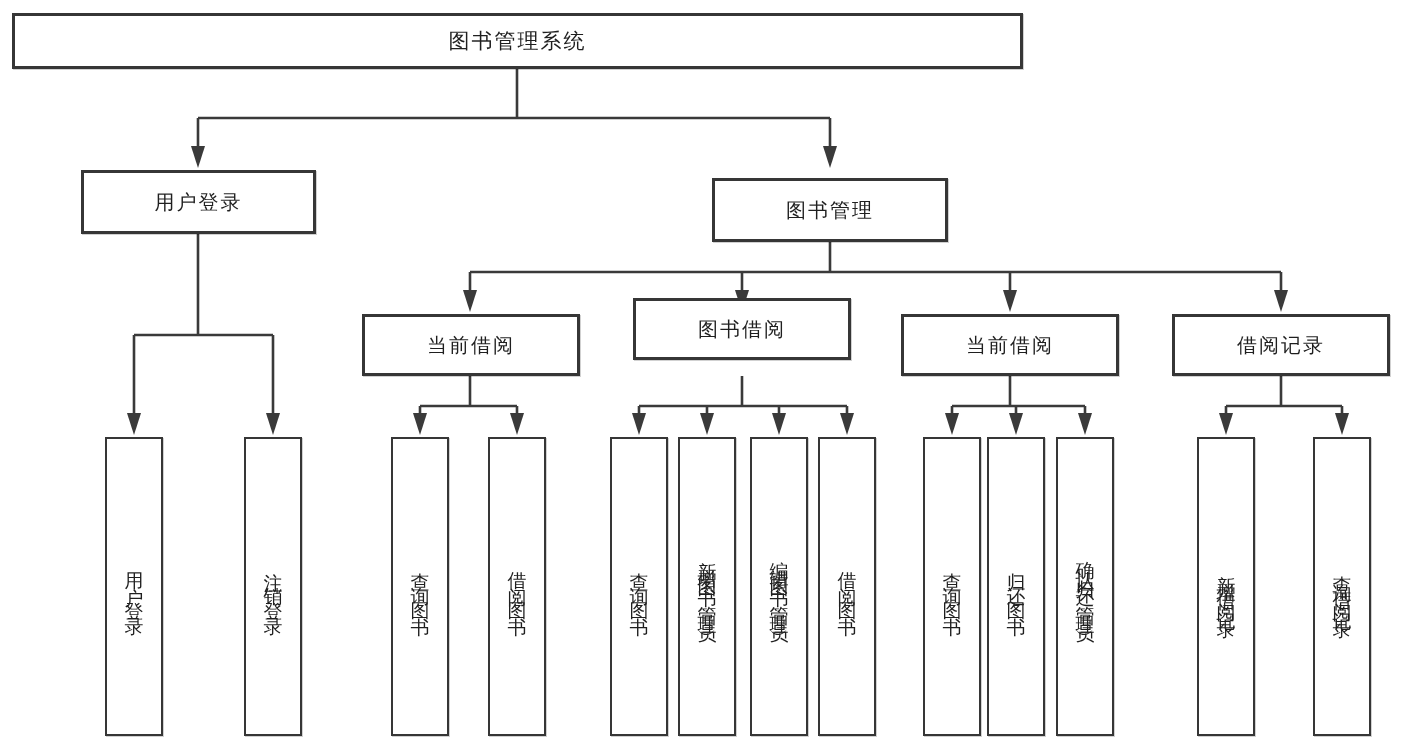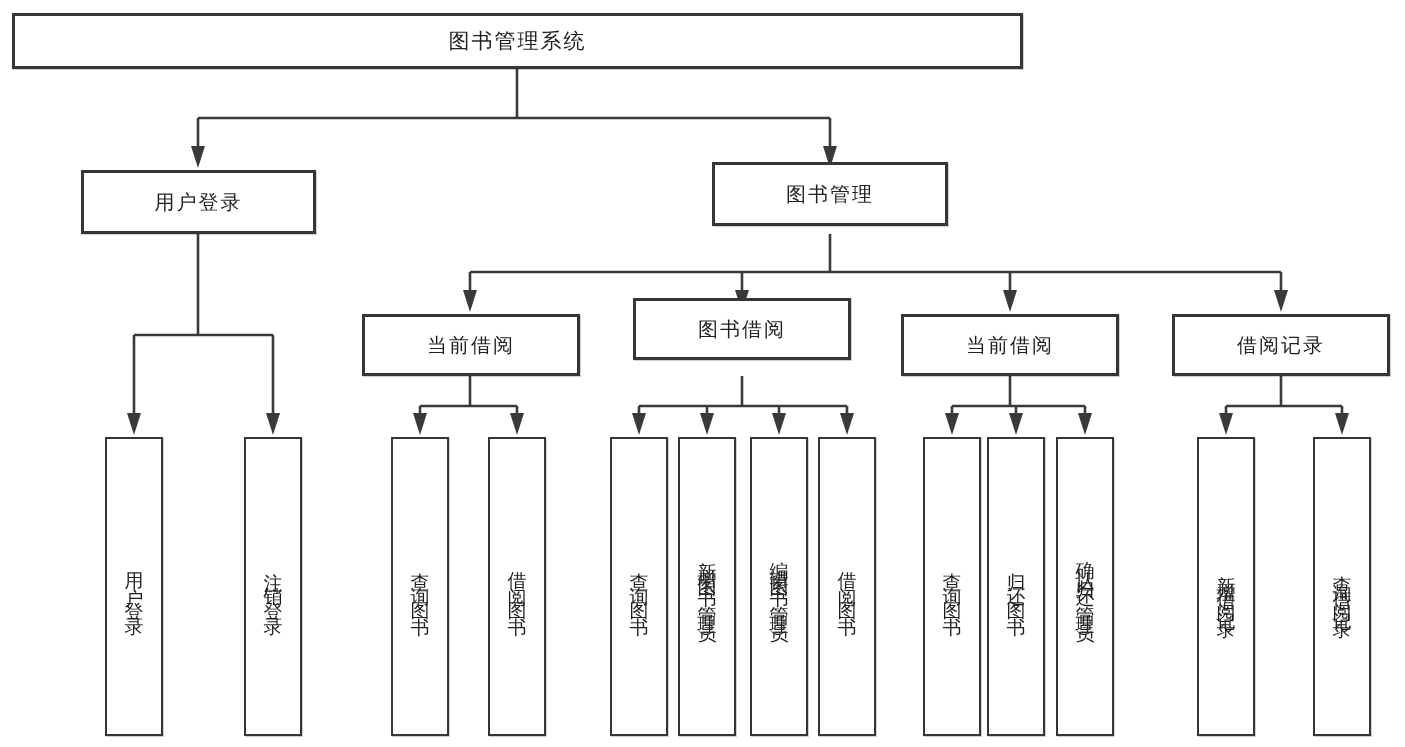--- a/index.html
+++ b/index.html
@@ -85,21 +85,21 @@
     <polygon points="1335,413 1349,413 1342,435"></polygon>
   </svg>
 
   <div class="box root" style="left:12px;top:13px;width:1011px;height:56px">
     <span class="lbl">图书管理系统</span>
   </div>
 
   <div class="box h2" style="left:81px;top:170px;width:235px;height:64px">
     <span class="lbl">用户登录</span>
   </div>
-  <div class="box h2" style="left:712px;top:162px;width:236px;height:64px">
+  <div class="box h2" style="left:712px;top:178px;width:236px;height:64px">
     <span class="lbl">图书管理</span>
   </div>
 
   <div class="box h3" style="left:362px;top:314px;width:218px;height:62px">
     <span class="lbl">当前借阅</span>
   </div>
   <div class="box h3" style="left:633px;top:298px;width:218px;height:62px">
     <span class="lbl">图书借阅</span>
   </div>
   <div class="box h3" style="left:1172px;top:314px;width:218px;height:62px">

